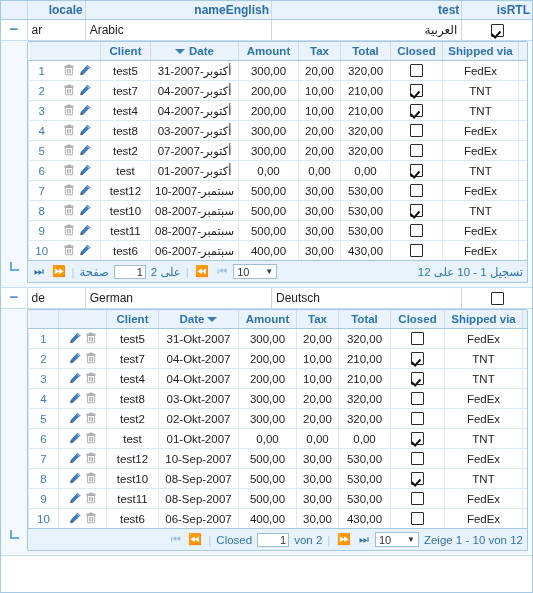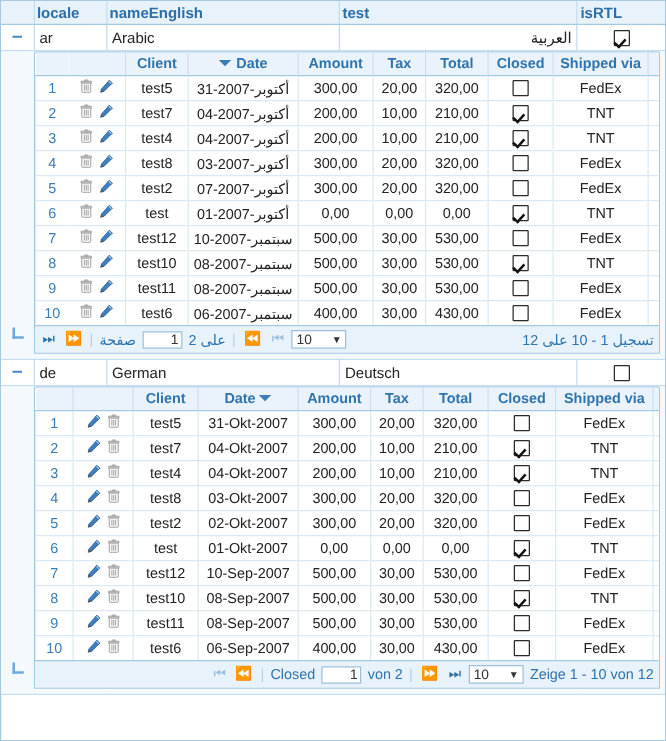--- a/index.html
+++ b/index.html
@@ -23,21 +23,21 @@
   table{border-collapse:collapse;border-spacing:0;}
   .outer{width:100%;table-layout:fixed;}
   .outer th{
     background:#e8f2fb;
     color:#2b6ea8;
     font-weight:bold;
     font-size:12px;
     height:18px;
     border-right:1px solid #c3dcf0;
     border-bottom:1px solid #a6c9e2;
-    text-align:left;
+    text-align:right;
     padding:0 2px;
     white-space:nowrap;
   }
   .outer th:last-child{border-right:none;}
   .outer td{
     border-right:1px solid #c3dcf0;
     border-bottom:1px solid #c3dcf0;
     height:20px;
     padding:0 4px;
     background:#ffffff;

